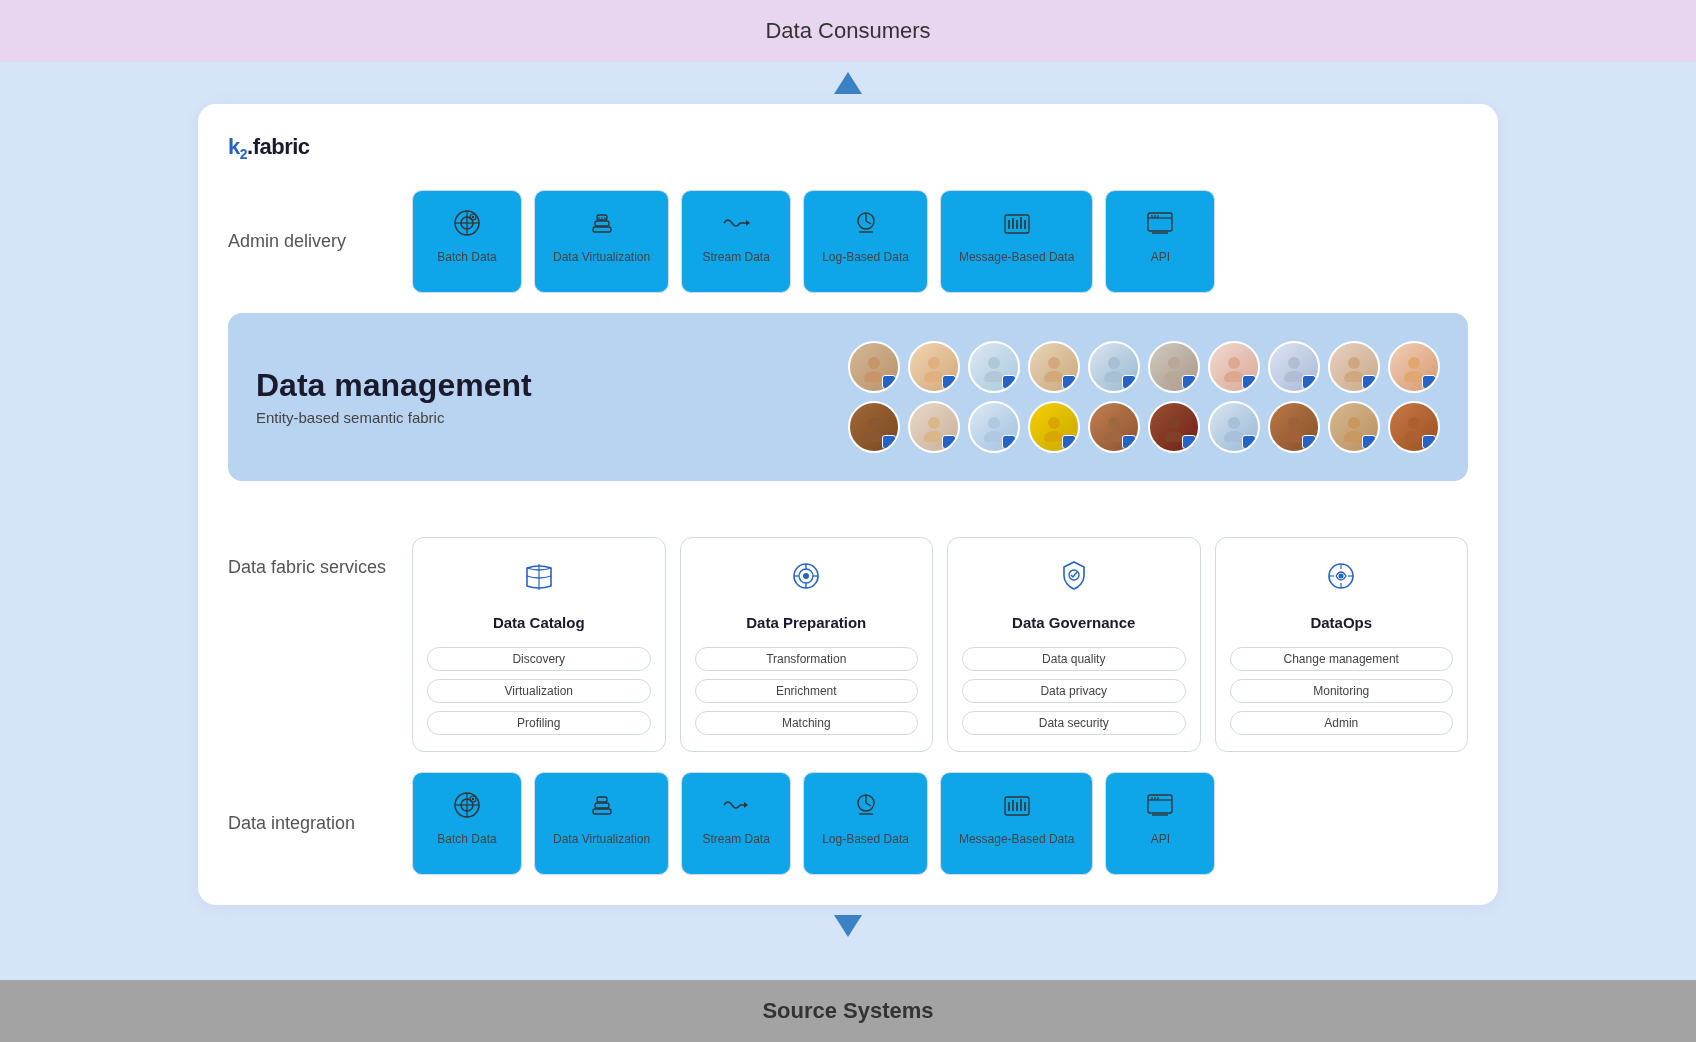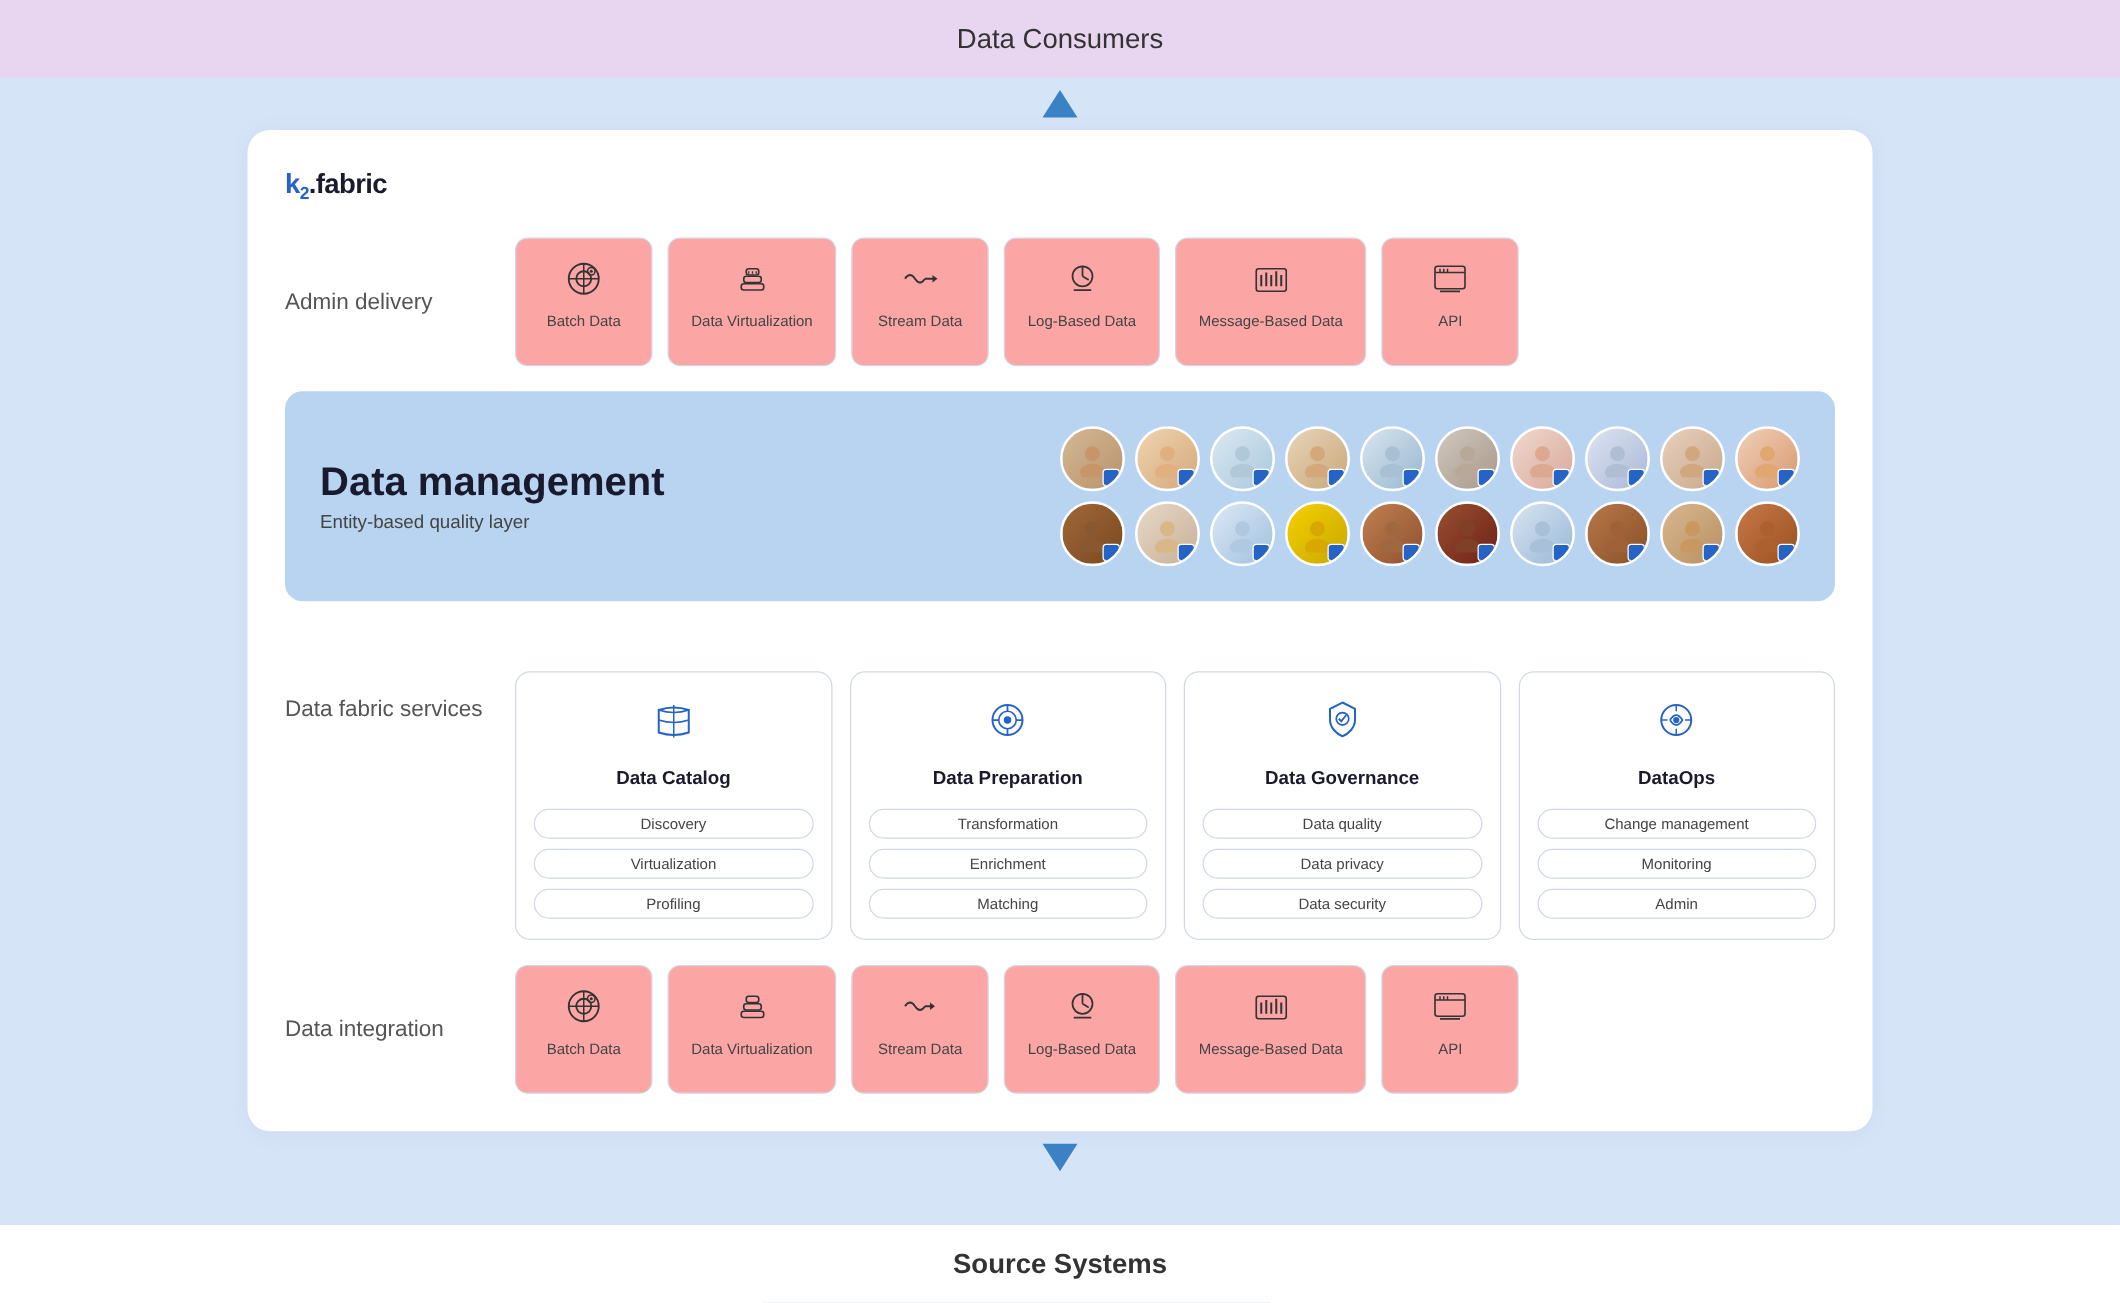--- a/index.html
+++ b/index.html
@@ -77,21 +77,21 @@
       font-weight: 400;
     }
 
     
     .cards-row {
       display: flex;
       gap: 12px;
       flex-wrap: wrap;
     }
     .delivery-card {
-      background: #fca5a5;
+      background: #0ea5e9;
       border: 1.5px solid #d1d9e6;
       border-radius: 10px;
       padding: 16px 18px 28px;
       display: flex;
       flex-direction: column;
       align-items: center;
       min-width: 110px;
       gap: 6px;
       cursor: pointer;
       justify-content: flex-end;
@@ -210,21 +210,21 @@
       color: #444;
       padding: 4px 14px;
       white-space: nowrap;
       width: 100%;
       text-align: center;
     }
 
     
     .bottom-banner {
       width: 100%;
-      background: #ffffff;
+      background: #a3a3a3;
       padding: 18px 0;
       text-align: center;
       font-size: 22px;
       font-weight: 600;
       color: #333;
       margin-top: auto;
     }
   </style>
 </head>
 <body>
@@ -324,21 +324,21 @@
         </span>
         <span class="label">API</span>
       </div>
 
     </div>
   </div>
 
   <div class="management-section">
     <div class="management-text">
       <h2>Data management</h2>
-      <p>Entity-based quality layer</p>
+      <p>Entity-based semantic fabric</p>
     </div>
 
     <div class="avatars-grid">
 
       <div class="avatar-circle" style="background:linear-gradient(135deg,#d4b896,#b8936a);">
         <svg width="30" height="30" viewBox="0 0 30 30">
             <circle cx="15" cy="11" r="6" fill="#c8956a"></circle>
             <ellipse cx="15" cy="26" rx="10" ry="7" fill="#c8956a"></ellipse>
           </svg>
       </div>

